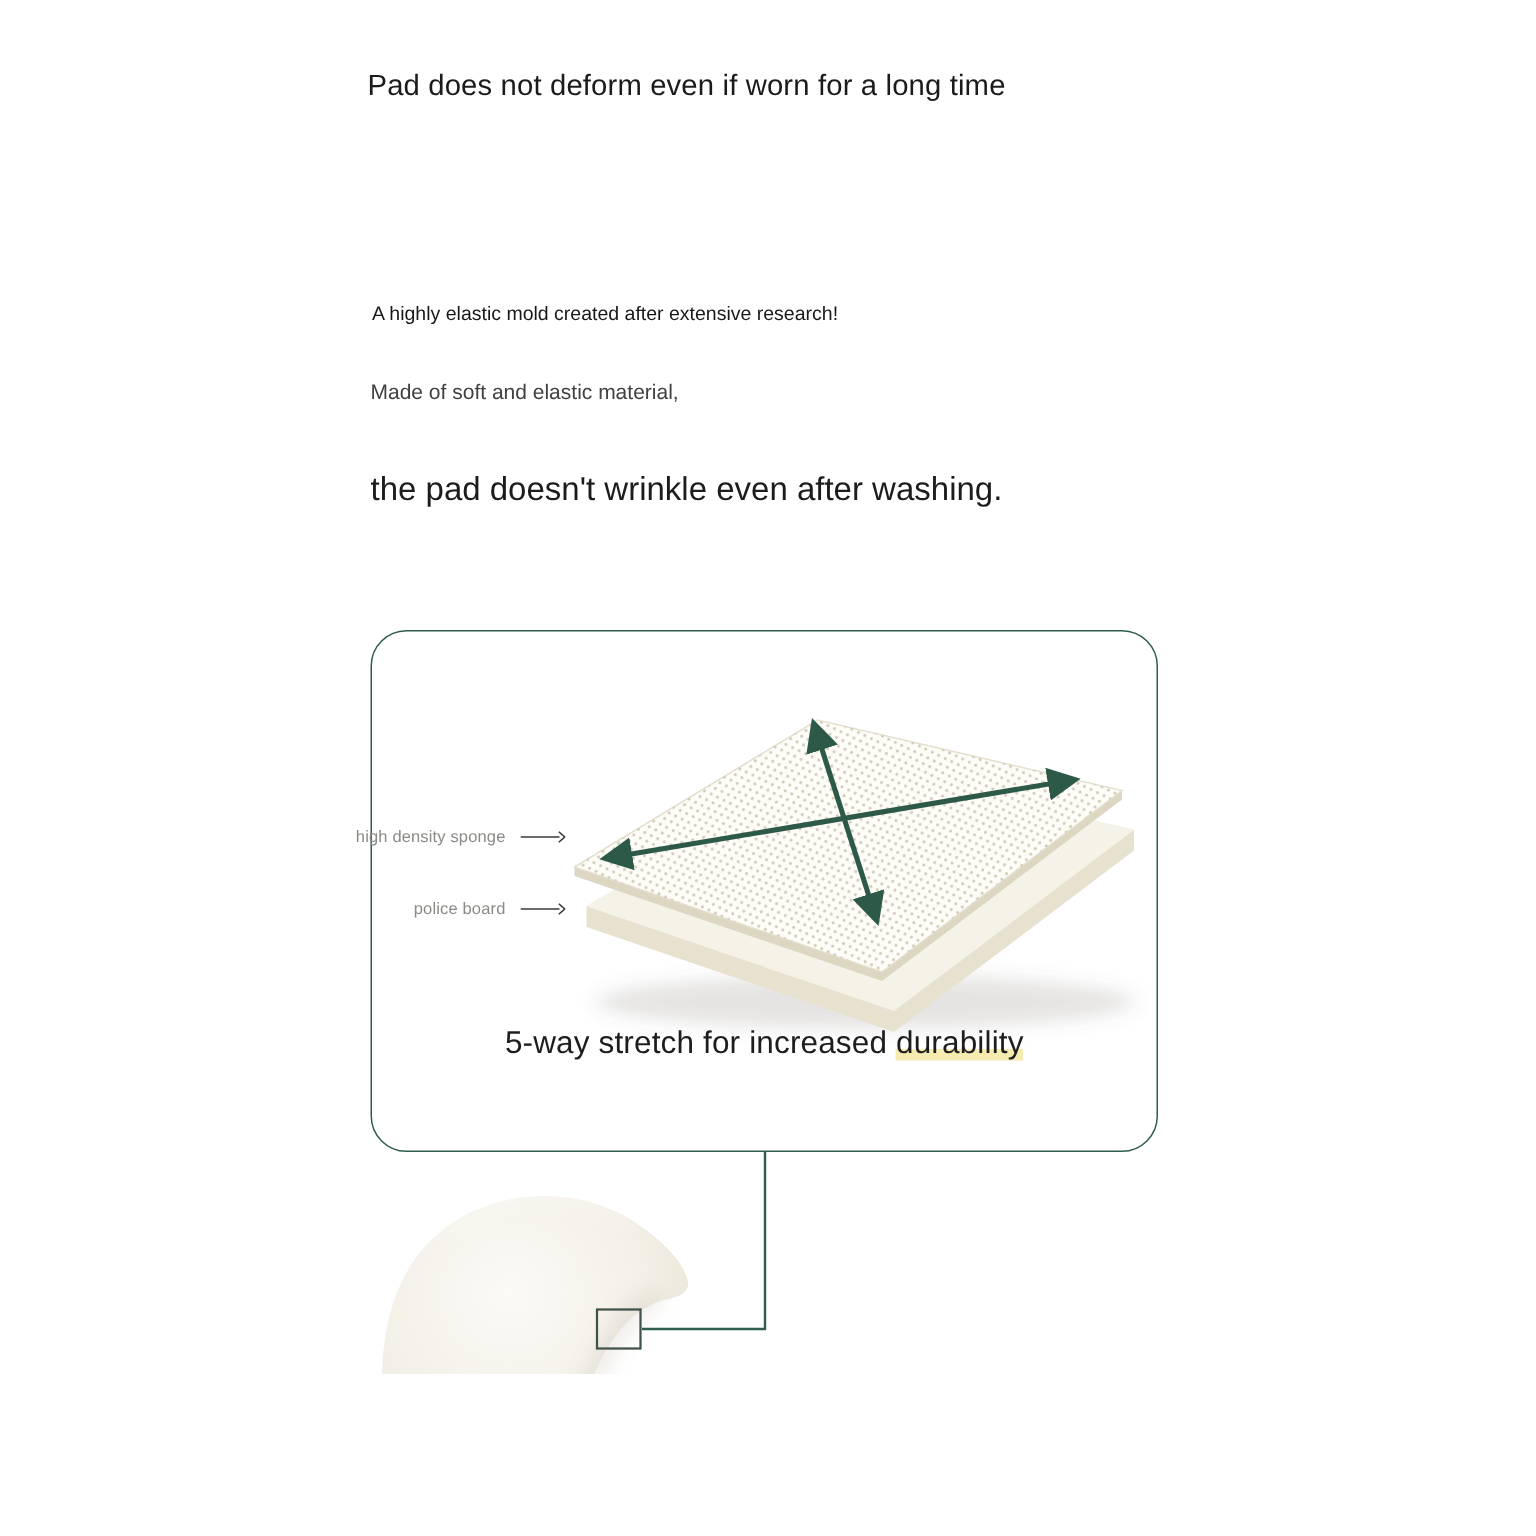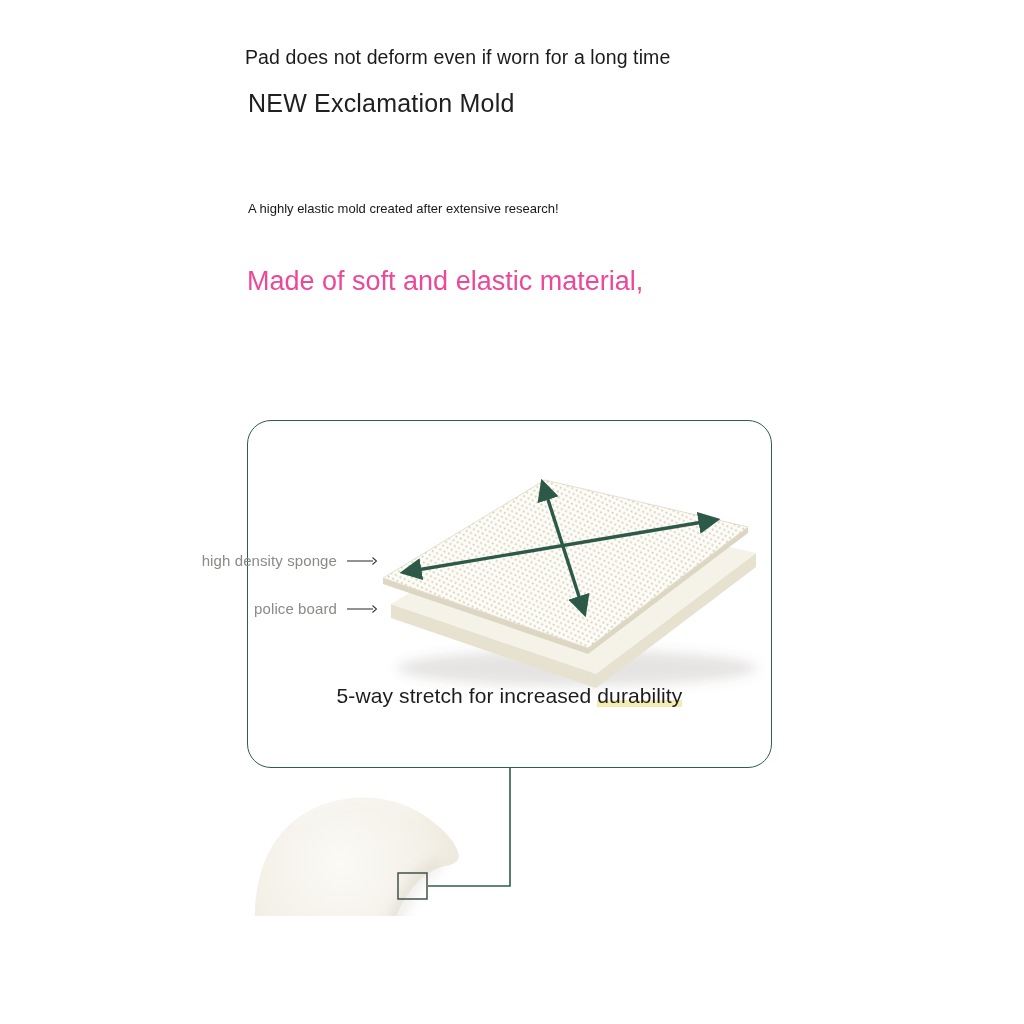--- a/index.html
+++ b/index.html
@@ -19,40 +19,40 @@
   .heading{
     left:248px;top:89px;
     font-size:25px;font-weight:500;letter-spacing:.2px;color:#202022;
   }
   .subtext{
     left:248px;top:188px;
     font-size:13px;font-weight:400;color:#18181a;
   }
   .line1{
     left:247px;top:239px;
-    font-size:27px;font-weight:400;color:#ec4899;
+    font-size:14px;font-weight:400;color:#404040;
   }
   .line2{
     left:247px;top:291px;
     font-size:22px;font-weight:400;color:#1c1c1e;
   }
   .feature-box{
     left:247px;top:420px;width:525px;height:348px;
     border:1.5px solid #2f5d4e;border-radius:24px;
     box-sizing:border-box;background:#ffffff;
   }
   .illus{
     left:247px;top:420px;width:525px;height:348px;
   }
   .callout-row{
     display:flex;align-items:center;justify-content:flex-end;gap:10px;
     width:177px;left:200px;
   }
   .callout-row .lbl{
-    font-size:15px;color:#8a8a86;letter-spacing:.1px;white-space:nowrap;
+    font-size:11px;color:#8a8a86;letter-spacing:.1px;white-space:nowrap;
   }
   .row1{top:552px;}
   .row2{top:600px;}
   .caption{
     left:247px;top:684px;width:525px;
     text-align:center;font-size:21px;font-weight:500;color:#1d1d1f;
     letter-spacing:.1px;
   }
   .caption .hl{
     background:linear-gradient(to top, rgba(244,232,164,0.85) 32%, rgba(244,232,164,0) 32%);
@@ -61,23 +61,23 @@
   .pad-svg{
     left:200px;top:760px;width:420px;height:264px;
   }
 </style>
 </head>
 <body>
 
 <div class="page">
 
   <p class="abs tagline">Pad does not deform even if worn for a long time</p>
-  <h1 class="abs heading" style="margin:0;">NEW Exclamation Mold</h1>
   <p class="abs subtext">A highly elastic mold created after extensive research!</p>
   <p class="abs line1">Made of soft and elastic material,</p>
+  <p class="abs line2">the pad doesn't wrinkle even after washing.</p>
 
   <div class="abs feature-box"></div>
 
   <svg class="abs illus" viewBox="0 0 525 348" aria-hidden="true">
     <defs>
       <pattern id="dots" width="7.5" height="6" patternUnits="userSpaceOnUse" patternTransform="rotate(-13)">
         <circle cx="1.6" cy="1.6" r="1.05" fill="#d2ccba"></circle>
         <circle cx="5.3" cy="4.6" r="1.05" fill="#d2ccba"></circle>
       </pattern>
       <marker id="ah" viewBox="0 0 10 10" refX="7.5" refY="5" markerWidth="6.5" markerHeight="6.5" orient="auto-start-reverse">

